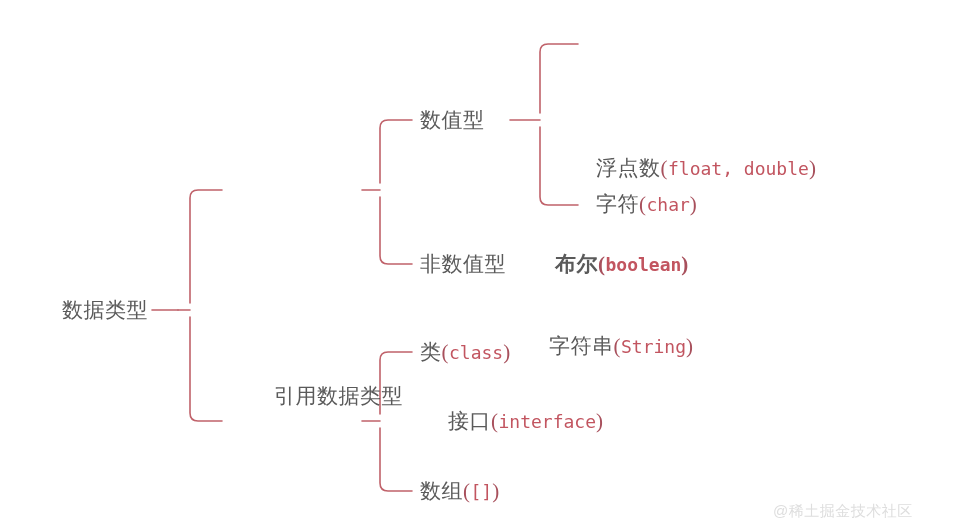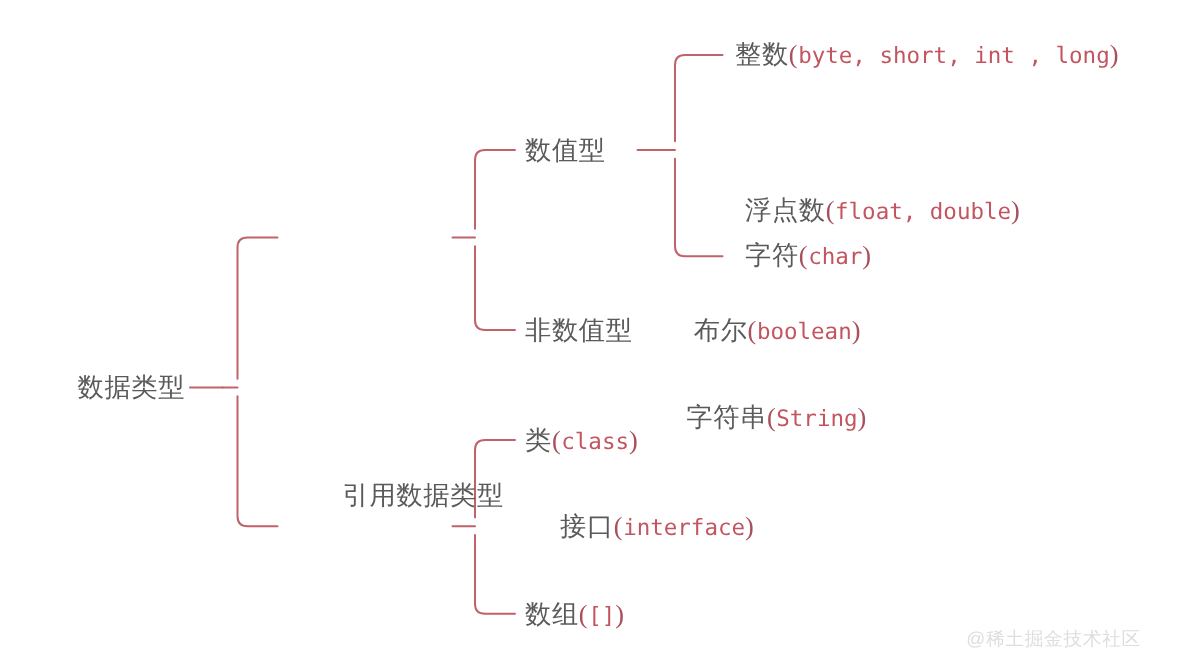--- a/index.html
+++ b/index.html
@@ -105,41 +105,38 @@
   </div>
 
   <div class="node" style="left:420px; top:110px;">
     <span class="cn">数值型</span>
   </div>
 
   <div class="node" style="left:420px; top:254px;">
     <span class="cn">非数值型</span>
   </div>
 
-  <div class="node" style="left:588px; top:33px;">
-    <span class="cn">整数</span><span class="paren">(</span><span class="code">byte, short, int , long</span><span class="paren">)</span>
-  </div>
 
   <div class="node" style="left:596px; top:113px;margin-top:45px;">
     <span class="cn">浮点数</span><span class="paren">(</span><span class="code">float, double</span><span class="paren">)</span>
   </div>
 
   <div class="node" style="left:596px; top:194px;">
     <span class="cn">字符</span><span class="paren">(</span><span class="code">char</span><span class="paren">)</span>
   </div>
 
-  <div class="node" style="left:555px; top:254px;">
+  <div class="node" style="left:555px; top:254px;font-weight:bold;">
     <span class="cn">布尔</span><span class="paren">(</span><span class="code">boolean</span><span class="paren">)</span>
   </div>
 
   <div class="node" style="left:420px; top:342px;">
     <span class="cn">类</span><span class="paren">(</span><span class="code">class</span><span class="paren">)</span>
   </div>
 
-  <div class="node" style="left:549px; top:324px;">
+  <div class="node" style="left:549px; top:336px;">
     <span class="cn">字符串</span><span class="paren">(</span><span class="code">String</span><span class="paren">)</span>
   </div>
 
   <div class="node" style="left:448px; top:411px;">
     <span class="cn">接口</span><span class="paren">(</span><span class="code">interface</span><span class="paren">)</span>
   </div>
 
   <div class="node" style="left:420px; top:481px;">
     <span class="cn">数组</span><span class="paren">(</span><span class="code">[]</span><span class="paren">)</span>
   </div>

